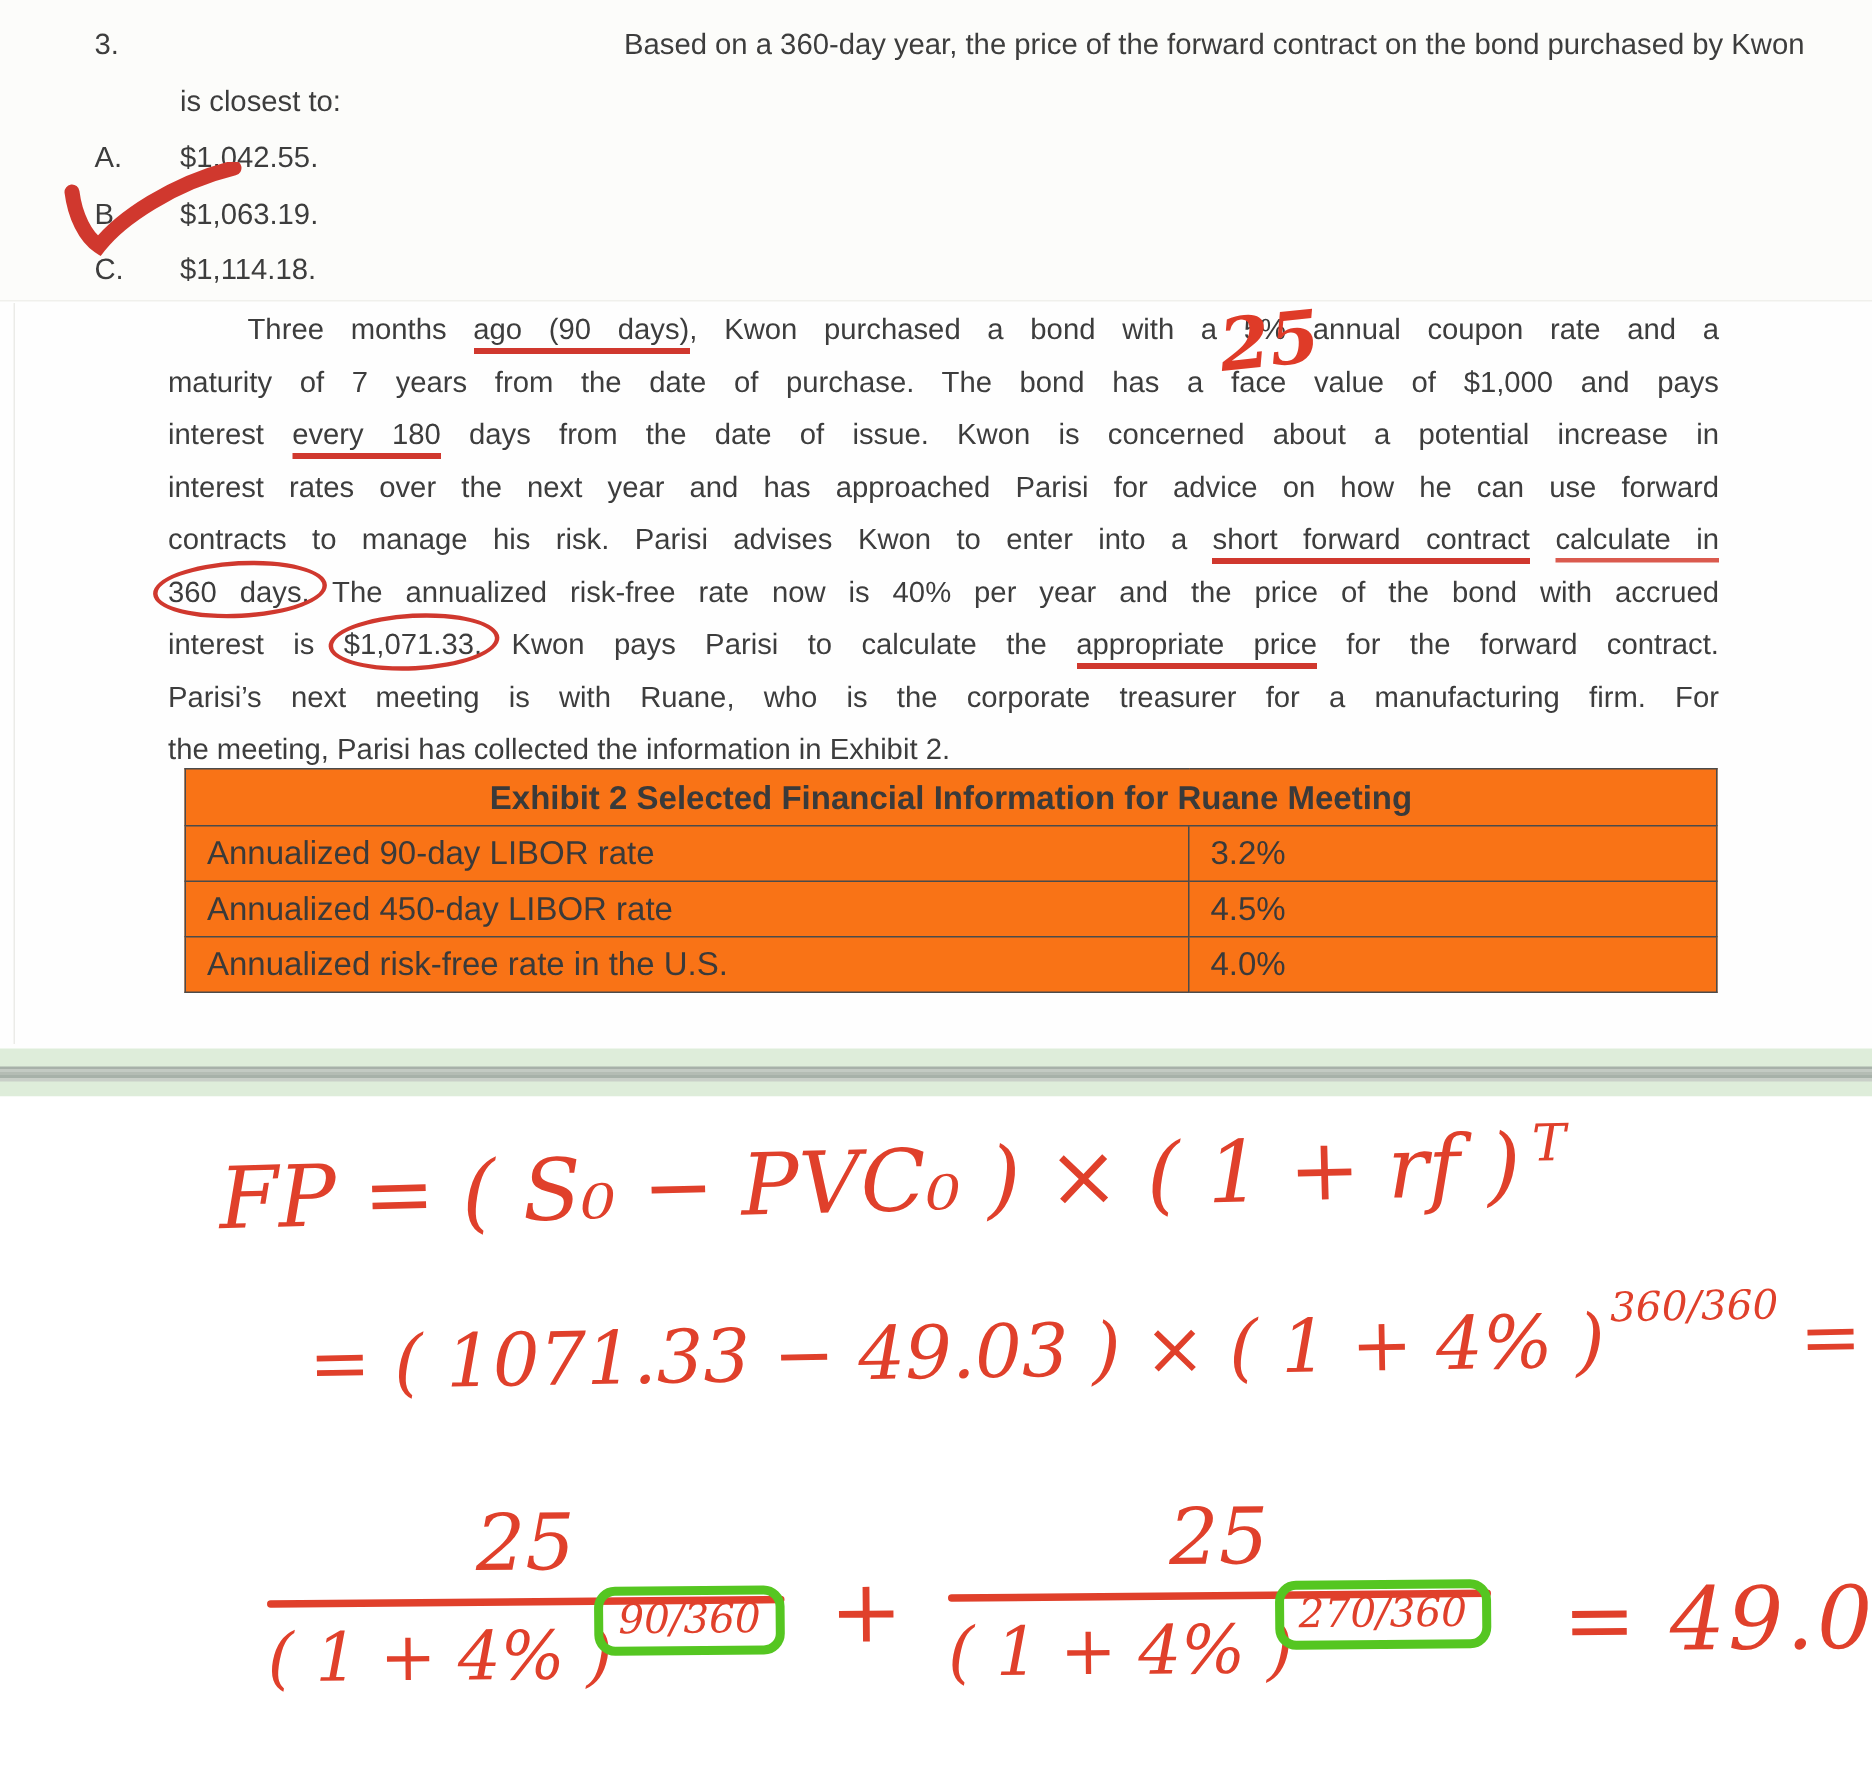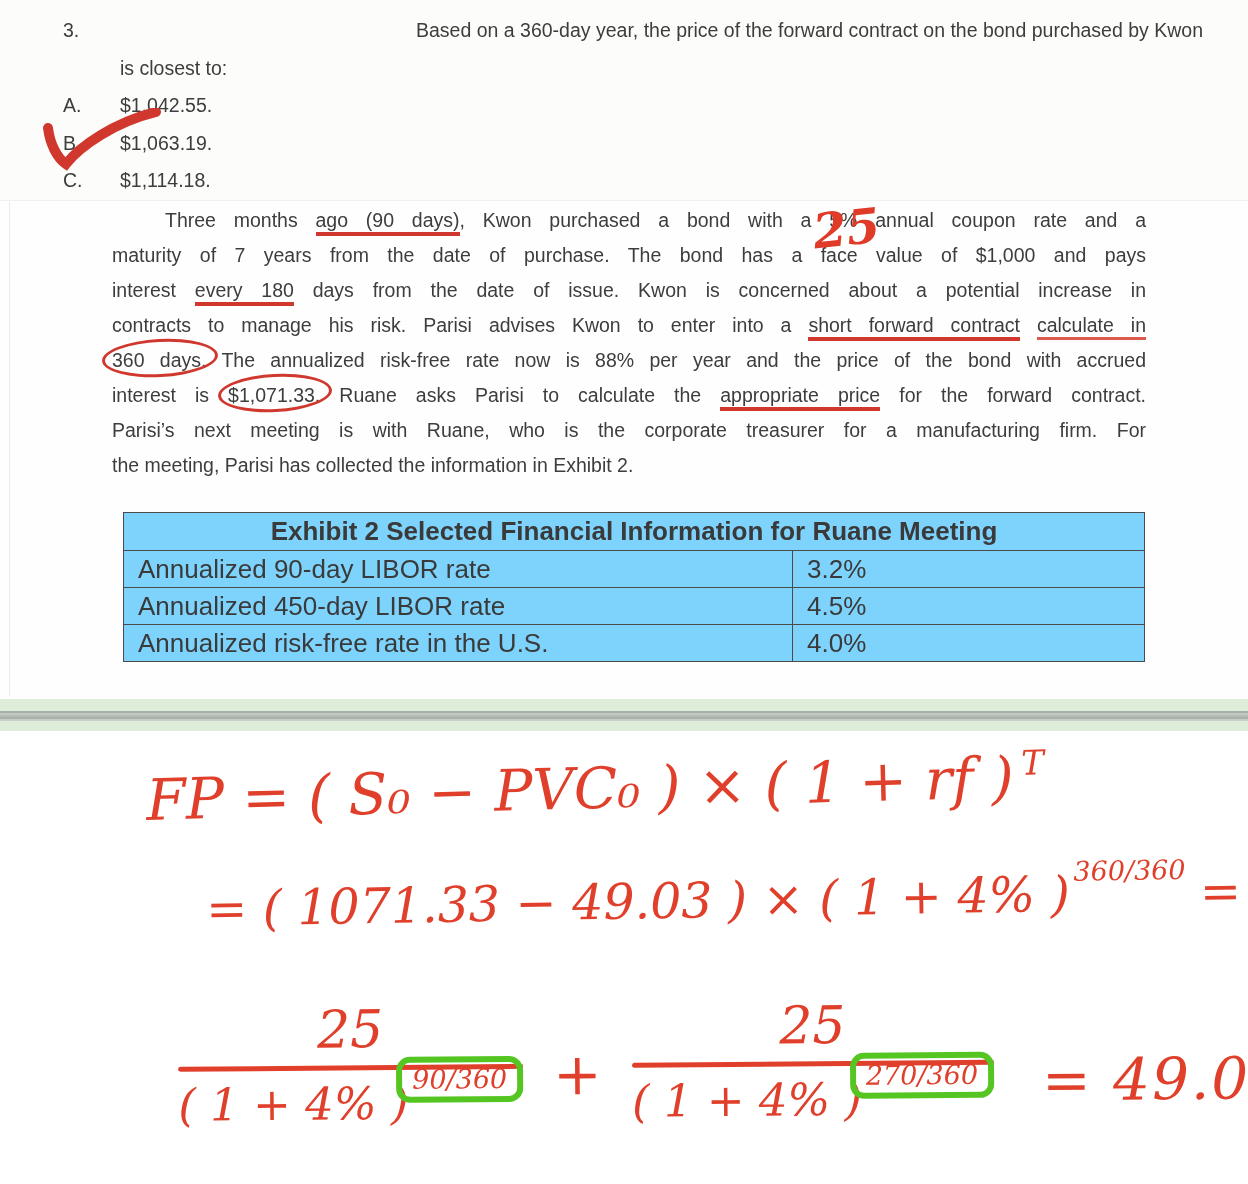--- a/index.html
+++ b/index.html
@@ -41,22 +41,22 @@
   .ann25{
     position:absolute;top:-40px;left:-8px;
     font-family:"DejaVu Serif", serif;font-style:italic;font-weight:bold;
     font-size:48px;line-height:1;color:#df3b28;transform:rotate(-6deg);
     text-indent:0;pointer-events:none;
   }
 
   
   .exhibit{
     position:absolute;top:512px;left:123px;width:1022px;
-    border-collapse:collapse;font-size:26px;color:#3a3a3a;
-    background:#7dd3fc;
+    border-collapse:collapse;font-size:22px;color:#3a3a3a;
+    background:#f97316;
   }
   .exhibit td,.exhibit th{border:1.6px solid #4b4b4b;}
   .exhibit .title-cell{
     font-weight:bold;text-align:center;height:37px;padding:0 10px;
   }
   .exhibit td.lbl{width:654px;height:36px;padding:0 0 0 14px;margin-top:44px;}
   .exhibit td.val{padding:0 0 0 14px;}
 
   
   .band{position:absolute;top:699px;left:0;right:0;height:32px;background:#deedda;}
@@ -118,23 +118,24 @@
 </div>
 
 <svg class="checkmark" width="130" height="70" viewBox="0 0 130 70">
   <path d="M8 20 C10 36 17 50 26 56 C40 38 75 14 116 4" fill="none" stroke="#d0382e" stroke-width="10" stroke-linecap="round"></path>
 </svg>
 
 <div class="passage" id="passage">
     <div class="pline indent"><span>Three months </span><span class="u-red">ago (90 days)</span><span>, Kwon purchased a bond with a 5% annual coupon rate and a</span></div>
     <div class="pline"><span>maturity of 7 years from the date of purchase. The bond has a </span><span class="face-hold">face<span class="ann25">25</span></span><span> value of $1,000 and pays</span></div>
     <div class="pline"><span>interest </span><span class="u-red">every 180</span><span> days from the date of issue. Kwon is concerned about a potential increase in</span></div>
+    <div class="pline"><span>interest rates over the next year and has approached Parisi for advice on how he can use forward</span></div>
     <div class="pline"><span>contracts to manage his risk. Parisi advises Kwon to enter into a </span><span class="u-red">short forward contract</span><span> </span><span class="u-red thin">calculate in</span></div>
-    <div class="pline"><span class="circ-red">360 days.</span><span> The annualized risk-free rate now is 88% per year and the price of the bond with accrued</span></div>
-    <div class="pline"><span>interest is </span><span class="circ-red">$1,071.33.</span><span> Ruane asks Parisi to calculate the </span><span class="u-red">appropriate price</span><span> for the forward contract.</span></div>
+    <div class="pline"><span class="circ-red">360 days.</span><span> The annualized risk-free rate now is 40% per year and the price of the bond with accrued</span></div>
+    <div class="pline"><span>interest is </span><span class="circ-red">$1,071.33.</span><span> Kwon pays Parisi to calculate the </span><span class="u-red">appropriate price</span><span> for the forward contract.</span></div>
     <div class="pline"><span>Parisi’s next meeting is with Ruane, who is the corporate treasurer for a manufacturing firm. For</span></div>
     <div class="pline no-just"><span>the meeting, Parisi has collected the information in Exhibit 2.</span></div>
   </div>
 
 <table class="exhibit">
   <tbody id="exhibit-body">
     <tr>
       <td class="title-cell" colspan="2">Exhibit 2 Selected Financial Information for Ruane Meeting</td>
     </tr>
   <tr>

